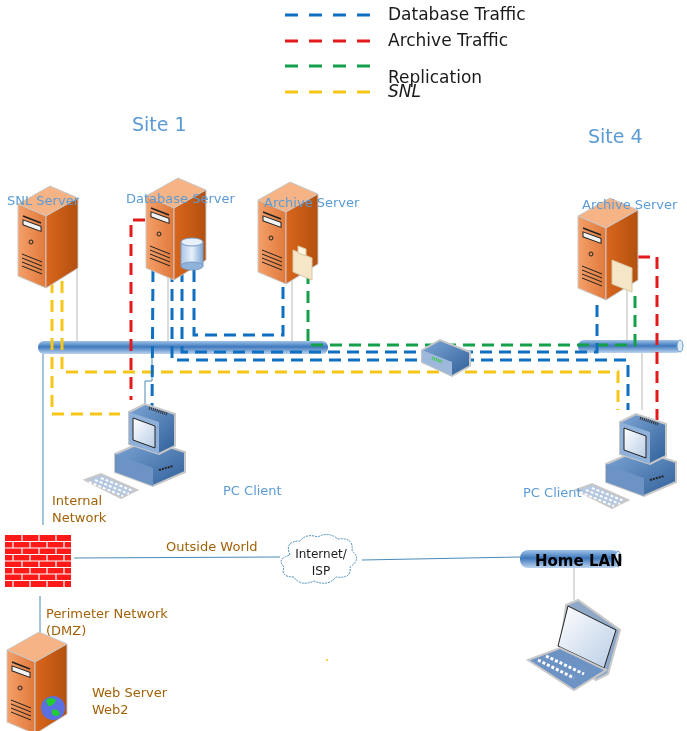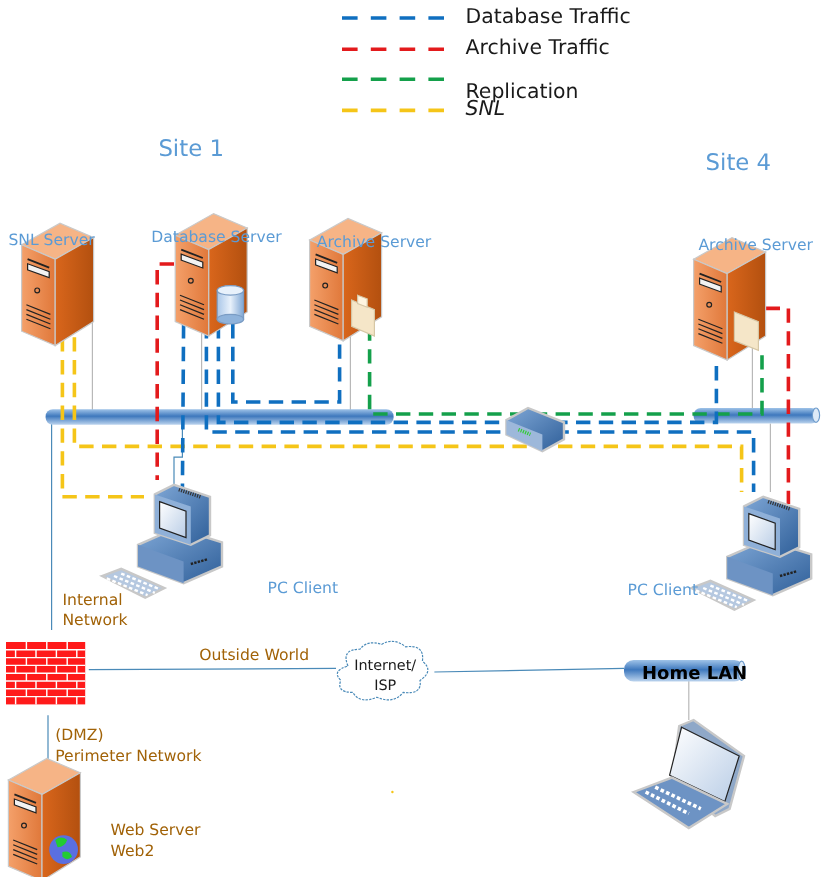--- a/index.html
+++ b/index.html
@@ -255,19 +255,19 @@
   <div>Internal</div>
   <div>Network</div>
 </div>
 <div class="lbl dark-lbl" style="left:166px; top:538px;">Outside World</div>
 <div class="lbl cloud-lbl" style="left:292px; top:546px; width:58px;text-align:center;">
   <div>Internet/</div>
   <div>ISP</div>
 </div>
 <div class="lbl home-lbl" style="left:535px; top:552px;">Home LAN</div>
 <div class="lbl dark-lbl" style="left:46px; top:605px; width:130px;">
+  <div>Perimeter Network</div>
   <div>(DMZ)</div>
-  <div>Perimeter Network</div>
 </div>
 <div class="lbl dark-lbl" style="left:92px; top:684px; width:80px;">
   <div>Web Server</div>
   <div>Web2</div>
 </div>
 
 </body></html>

